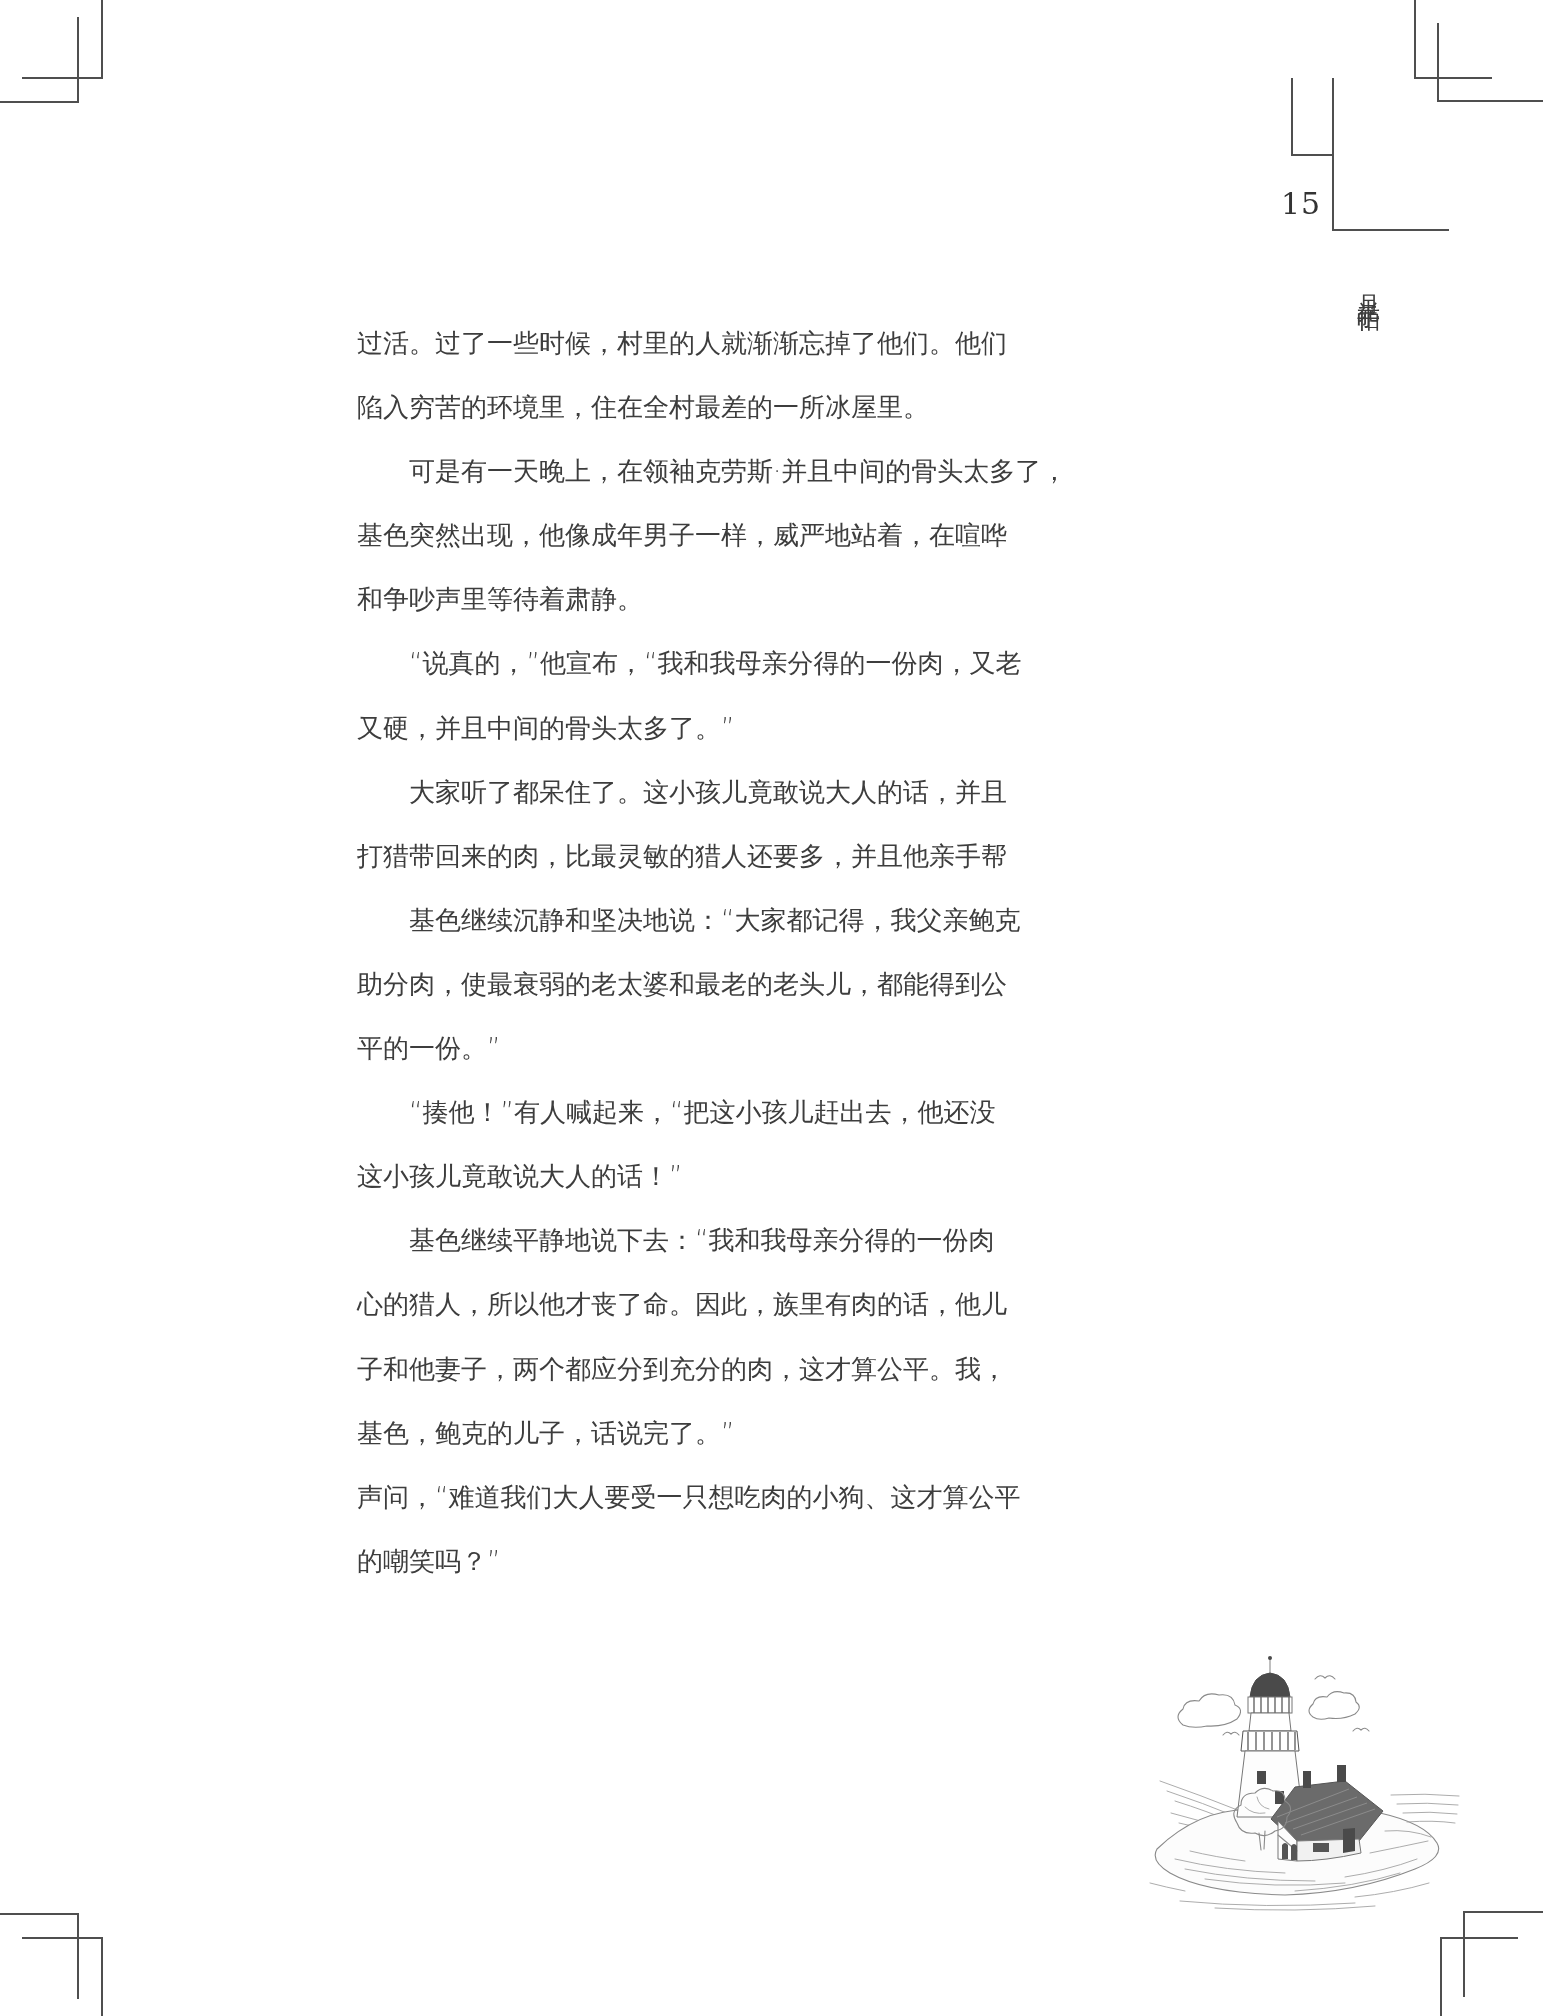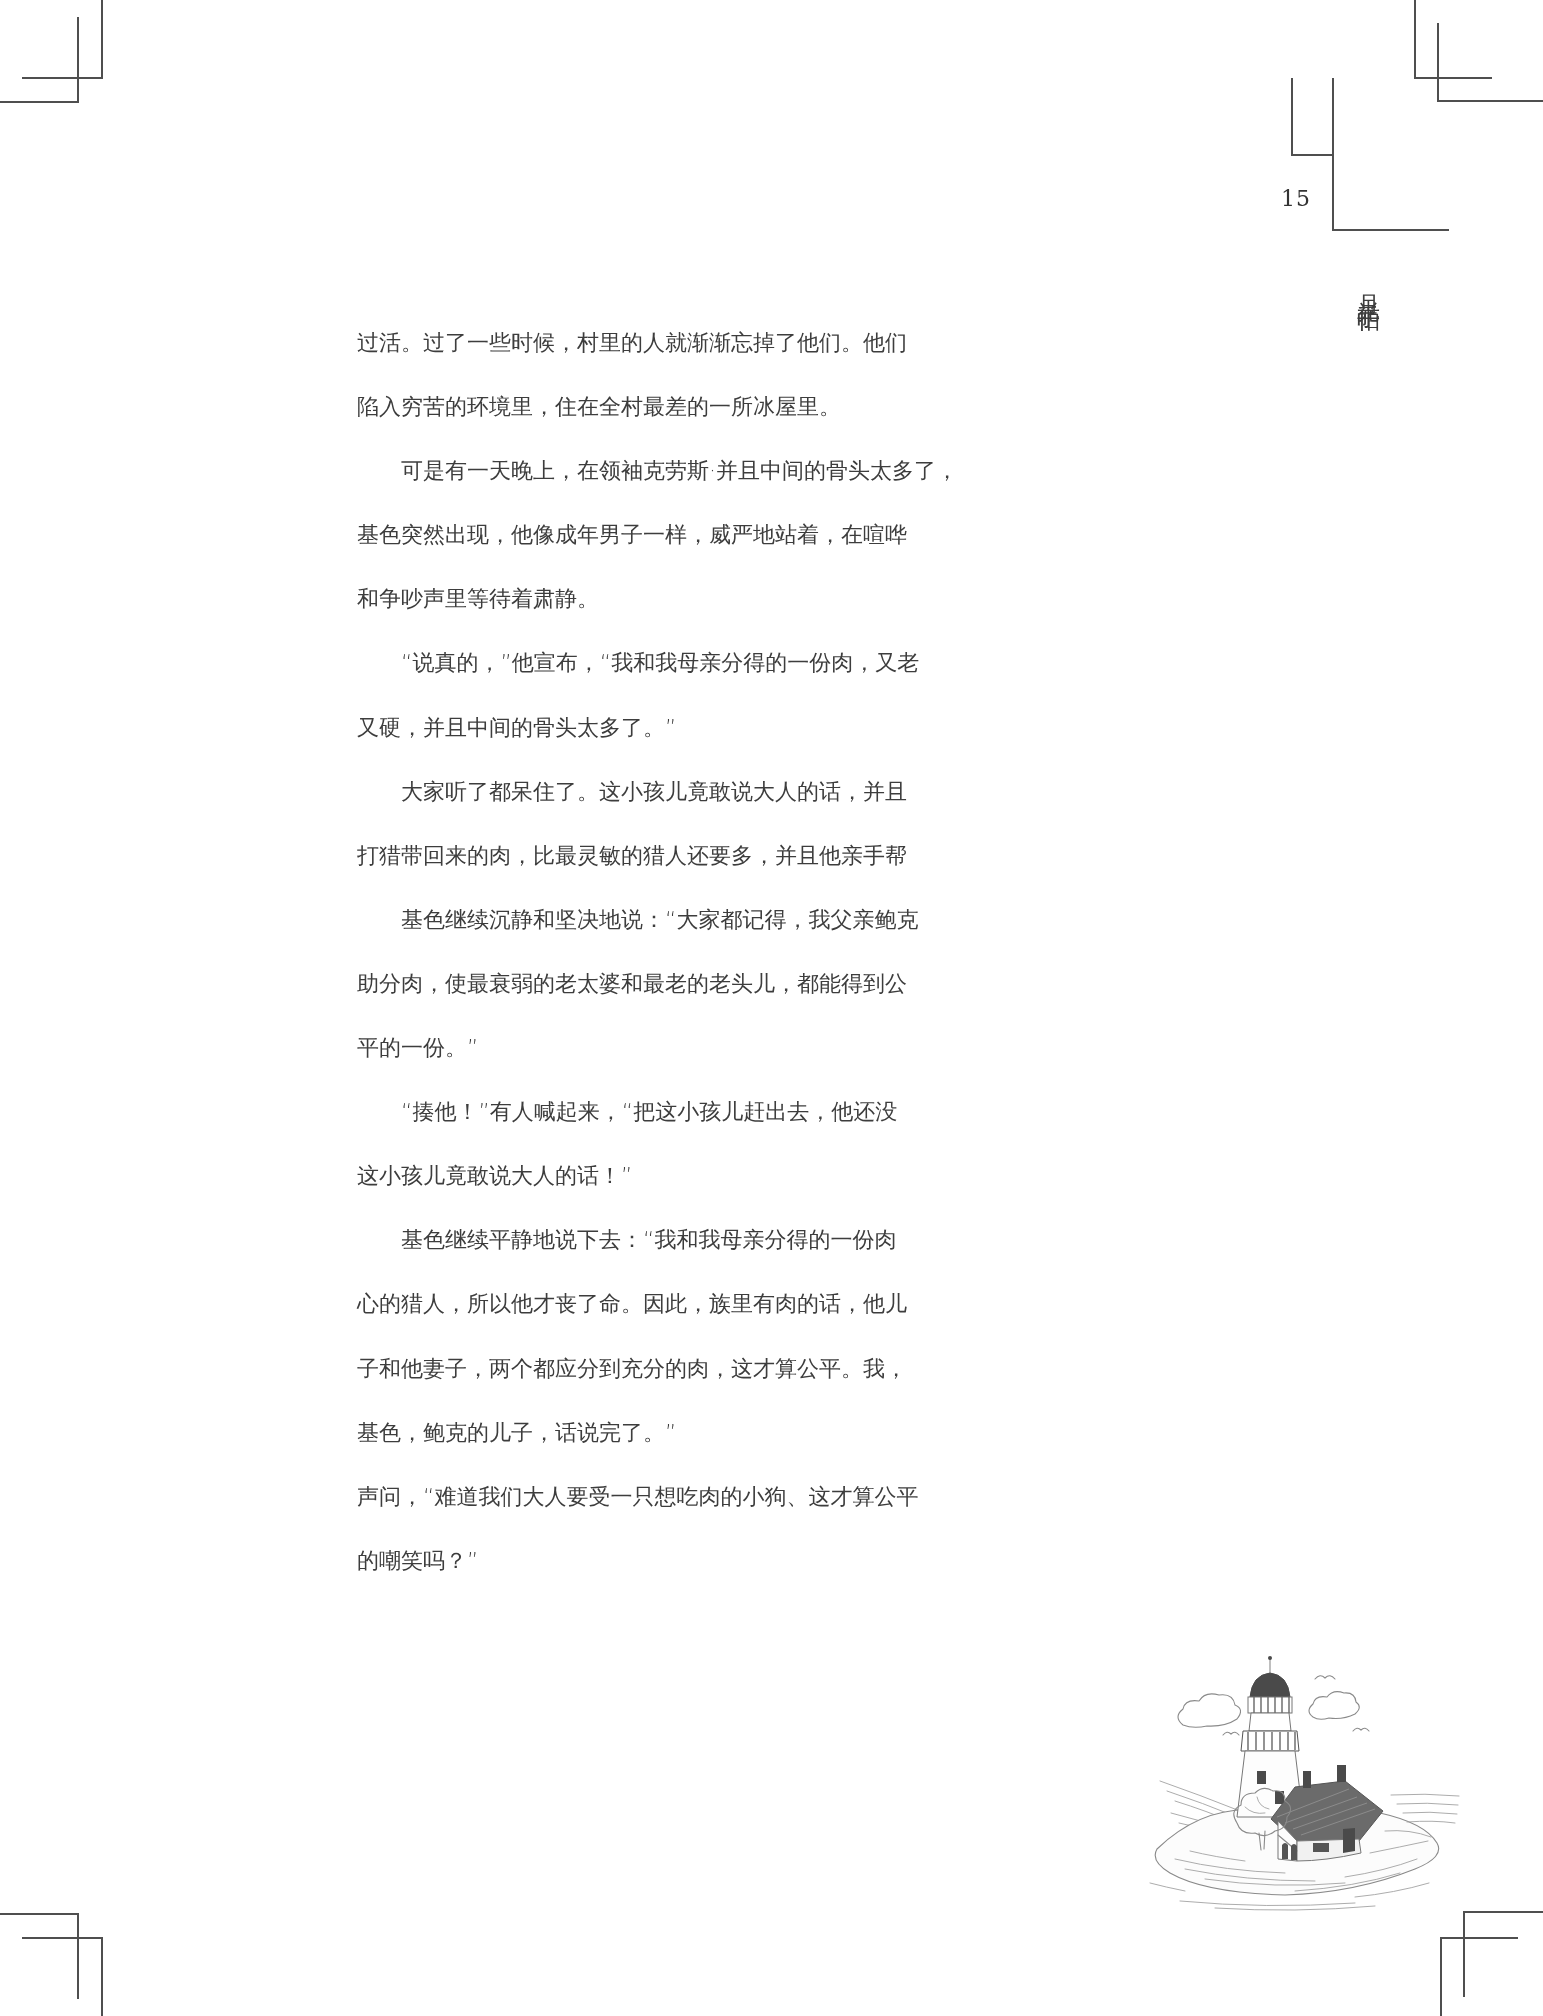--- a/index.html
+++ b/index.html
@@ -11,37 +11,37 @@
     overflow:hidden;
     font-family:"DejaVu Sans",sans-serif;
   }
   
   .mark{position:absolute;background:var(--mark_line,#4f4f4f);}
   
   .pnframe{position:absolute;background:var(--mark_line,#4f4f4f);}
   .page-number{
     position:absolute;left:1281px;top:186px;width:46px;
     font-family:"DejaVu Serif",serif;
-    font-size:22px;color:#333;letter-spacing:1px;
+    font-size:30px;color:#333;letter-spacing:1px;
   }
   
   .side-title{
     position:absolute;left:1354px;top:276px;
     writing-mode:vertical-rl;
     font-size:23px;letter-spacing:5px;
     color:var(--ink,#3d3d3d);
     font-weight:300;
   }
   
   .body-text{
     position:absolute;left:357px;top:311px;width:870px;
   }
   .text-line{
     height:64.1px;line-height:64.1px;
-    font-size:22px;
+    font-size:26px;
     letter-spacing:0;
     white-space:nowrap;
     color:var(--ink,#3d3d3d);
     font-weight:300;
   }
   
   .illustration{position:absolute;left:1145px;top:1645px;width:320px;height:270px;}
   .sk{stroke:var(--sketch,#8a8a8a);fill:none;stroke-width:1.1;stroke-linecap:round;}
   .skl{stroke:#a3a3a3;fill:none;stroke-width:0.9;stroke-linecap:round;}
 </style>

